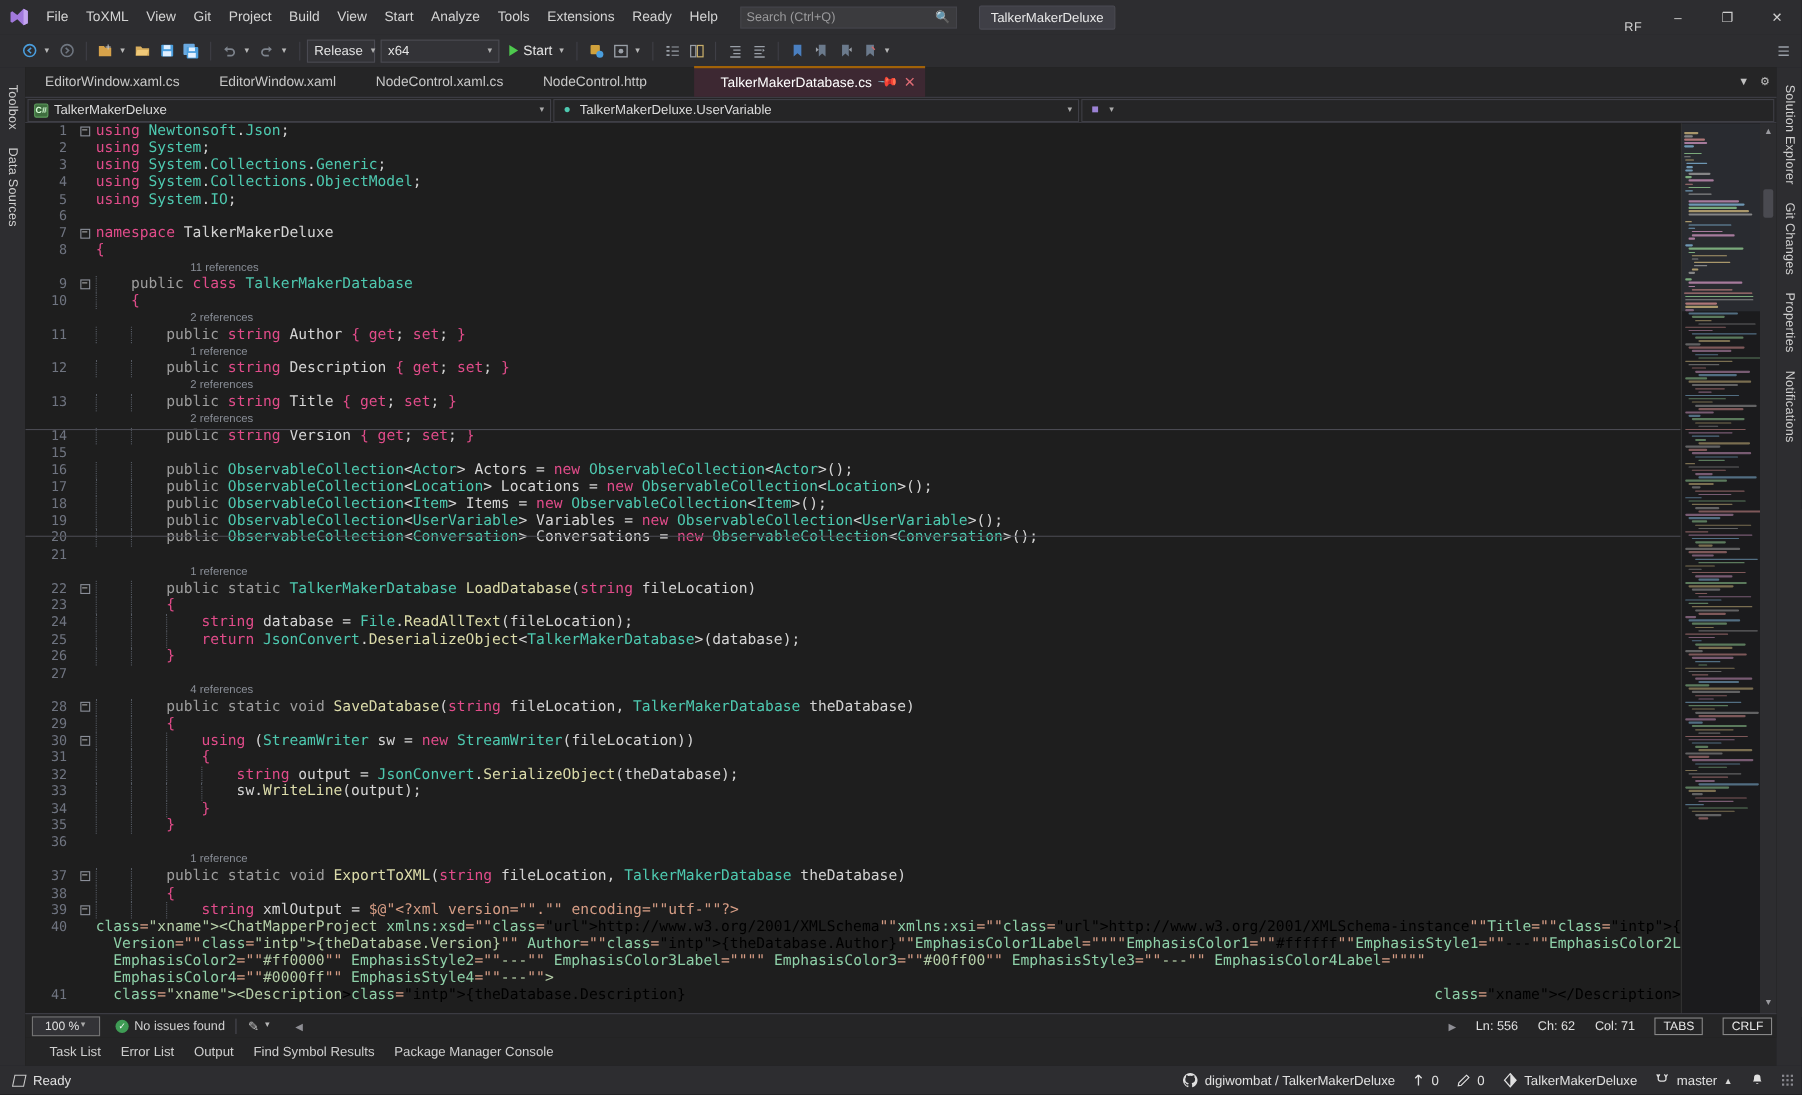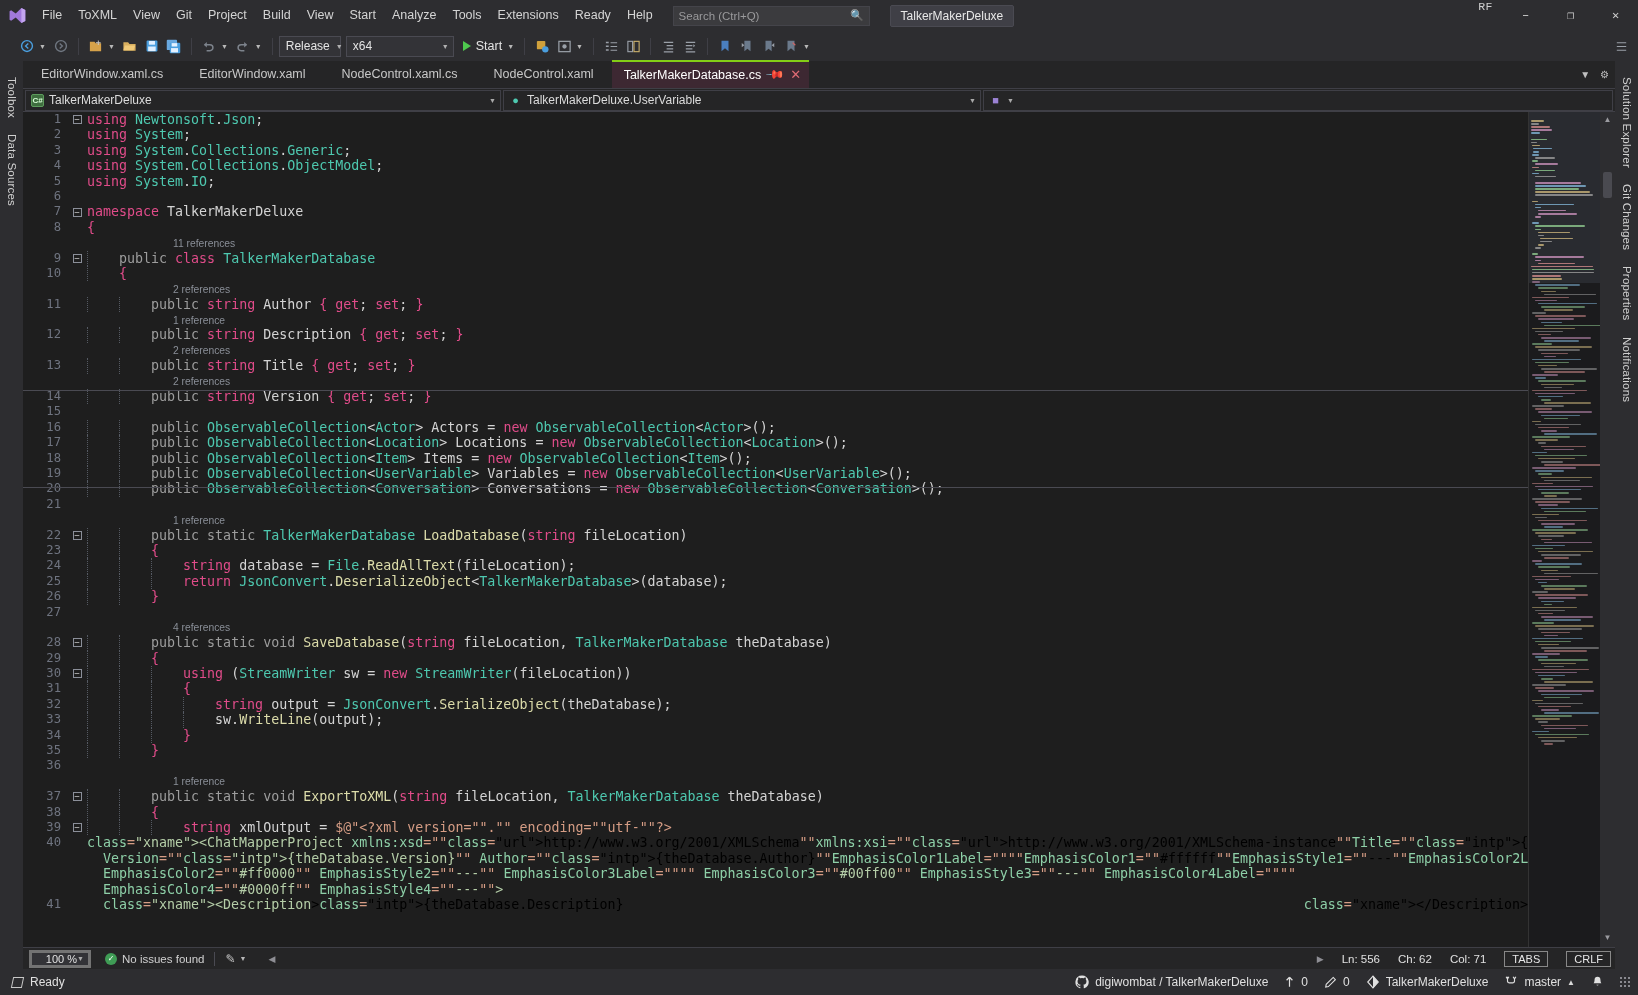--- a/index.html
+++ b/index.html
@@ -48,21 +48,21 @@
     margin-left: 20px;
     background: #3f3f46;
     border: 1px solid #4a4a52;
     height: 22px; line-height: 20px;
     padding: 0 10px;
     font-size: 12px; color: #e8e8e8;
     border-radius: 2px;
   }
   .title-right {
     position: absolute; right: 0; top: 0;
-    height: 31px; display: flex; align-items: flex-start; font-family: Liberation Mono, monospace;
+    height: 31px; display: flex; align-items: flex-end;
   }
   .avatar-chip {
     font-size: 11.5px; color: #cfcfcf;
     padding: 0 10px; letter-spacing: .5px;
   }
   .wbtn {
     width: 45px; height: 31px;
     display: flex; align-items: center; justify-content: center;
     color: #d0d0d0; font-size: 12px;
   }
@@ -134,25 +134,26 @@
     border-bottom: 1px solid #3f3f46;
   }
   .dtab {
     height: 28px; line-height: 28px;
     padding: 0 18px;
     font-size: 12.5px; color: #c8c8c8;
     white-space: nowrap;
   }
   .dtab.active {
     background: #3d2832;
-    border-top: 2px solid #84cc16;
+    border-top: 2px solid #a16207;
     line-height: 26px;
     color: #ffffff;
     display: flex; align-items: center; gap: 7px;
-    padding: 0 8px 0 12px;
+    padding: 0 8px 0 24px;
+    margin-left: 25px;
   }
   .dtab.active .pin { font-size: 12px; color: #d8d8d8; transform: rotate(45deg);}
   .dtab.active .x { font-size: 13px; color: #e06c75; }
   .tabstrip-right {
     margin-left: auto; display: flex; align-items: center;
     height: 28px; padding-right: 6px; gap: 10px;
   }
   .tabstrip-right span { color: #c0c0c0; font-size: 10px; }
 
   
@@ -261,22 +262,22 @@
   .editor-status {
     height: 22px; flex: 0 0 22px;
     background: #252526;
     display: flex; align-items: center;
     border-top: 1px solid #3f3f46;
     font-size: 11.5px; color: #d0d0d0;
     position: relative;
   }
   .zoom-combo {
     width: 62px; height: 18px; margin-left: 6px;
-    background: #333337; border: 3px solid #737373;
-    display: flex; align-items: center; justify-content: flex-end;
+    background: #333337; border: 1px solid #737373;
+    display: flex; align-items: center; justify-content: center;
     padding: 0 4px; font-size: 11px; color: #e0e0e0;
   }
   .es-sep { width: 1px; height: 14px; background: #4a4a52; margin: 0 10px; }
   .issues { display: flex; align-items: center; gap: 5px; margin-left: 14px; }
   .ok-circle {
     width: 12px; height: 12px; border-radius: 50%;
     background: #3f9c55; color: #fff; font-size: 8px;
     display: flex; align-items: center; justify-content: center;
   }
   .es-right {
@@ -507,21 +508,21 @@
       <div class="vtab">Toolbox</div>
       <div class="vtab">Data Sources</div>
     </div>
 
     <div class="editor-col">
 
       <div class="tabstrip">
         <div class="dtab">EditorWindow.xaml.cs</div>
         <div class="dtab">EditorWindow.xaml</div>
         <div class="dtab">NodeControl.xaml.cs</div>
-        <div class="dtab">NodeControl.xaml</div>
+        <div class="dtab">NodeControl.http</div>
         <div class="dtab active">
           <span>TalkerMakerDatabase.cs</span>
           <span class="pin">📌</span>
           <span class="x">✕</span>
         </div>
         <div class="tabstrip-right">
           <span>▼</span>
           <span>⚙</span>
         </div>
       </div>
@@ -775,20 +776,27 @@
         <div class="es-right">
           <span style="color:#8e8e94;font-size:9px">▶</span>
           <span class="mi">Ln: 556</span>
           <span class="mi">Ch: 62</span>
           <span class="mi">Col: 71</span>
           <span class="boxed">TABS</span>
           <span class="boxed">CRLF</span>
         </div>
       </div>
 
+      <div class="bottom-tabs">
+        <div class="btab">Task List</div>
+        <div class="btab">Error List</div>
+        <div class="btab">Output</div>
+        <div class="btab">Find Symbol Results</div>
+        <div class="btab">Package Manager Console</div>
+      </div>
     </div>
 
     <div class="vrail right">
       <div class="vtab">Solution Explorer</div>
       <div class="vtab">Git Changes</div>
       <div class="vtab">Properties</div>
       <div class="vtab">Notifications</div>
     </div>
   </div>
 

